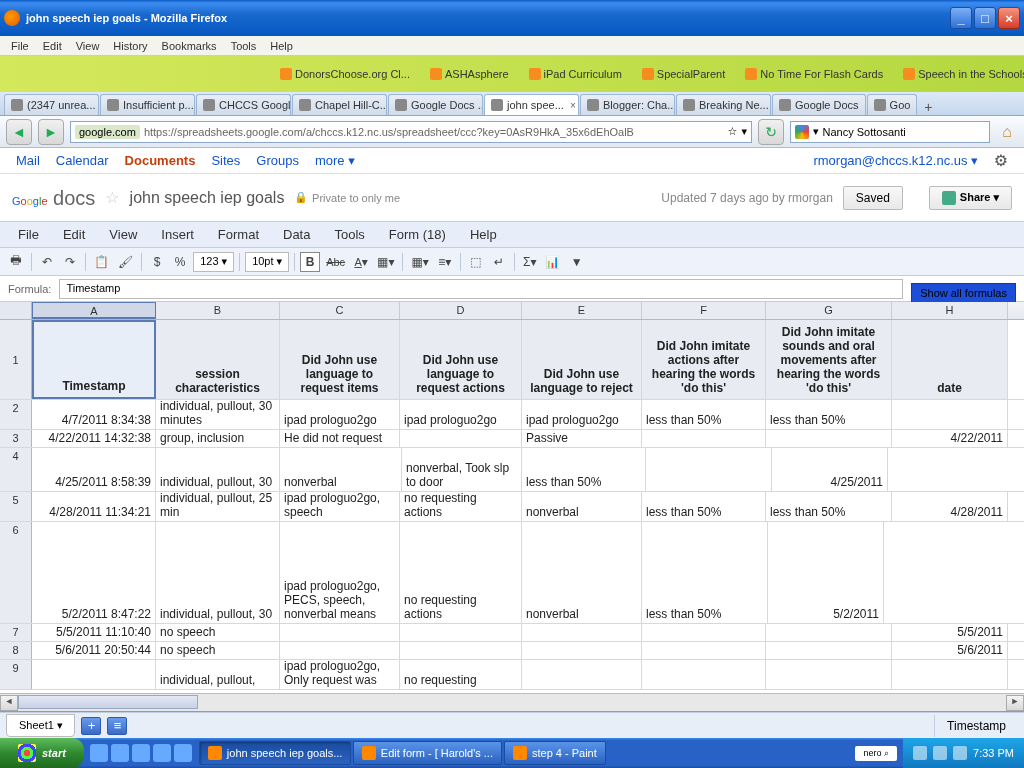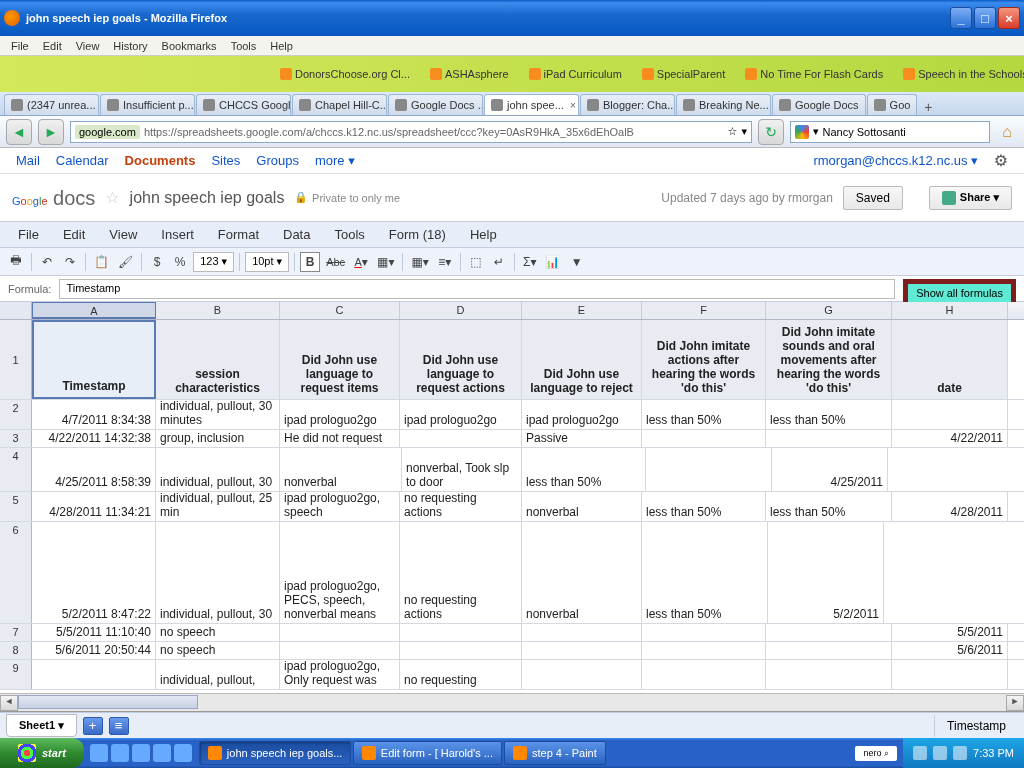--- a/index.html
+++ b/index.html
@@ -67,21 +67,21 @@
 
 .docs-toolbar { height: 28px; background: #eef3fb; display: flex; align-items: center; padding: 0 6px; gap: 3px; border-bottom: 1px solid #c2cde0; }
 .tbtn { min-width: 20px; height: 20px; display: flex; align-items: center; justify-content: center; color: #444; font-size: 12px; padding: 0 3px; }
 .tsep { width: 1px; height: 18px; background: #c0c8d8; margin: 0 2px; }
 .tsel { border: 1px solid #bbb; background: white; padding: 2px 6px; display: flex; align-items: center; gap: 3px; height: 20px; }
 
 
 .formulabar { height: 26px; background: white; display: flex; align-items: center; padding: 0 8px; gap: 8px; border-bottom: 1px solid #c2cde0; }
 .formulabar label { color: #666; }
 .formulabar .fx-input { flex: 1; height: 20px; border: 1px solid #bbb; padding: 2px 6px; background: white; }
-.show-all { border: 5px solid #7f1d1d; background: #5eead4; padding: 3px 8px; margin-top: 9px; }
+.show-all { border: 1px solid #7f1d1d; background: #1d4ed8; padding: 3px 8px; margin-top: 9px; }
 
 
 .sheet-wrap { height: 410px; display: flex; flex-direction: column; background: white; border-bottom: 1px solid #999; }
 .col-headers { display: flex; height: 18px; background: linear-gradient(to bottom, #f2f4f8, #e4e8f0); border-bottom: 1px solid #b0b8c8; }
 .corner { width: 32px; border-right: 1px solid #b0b8c8; background: #e4e8f0; }
 .ch { text-align: center; border-right: 1px solid #c8ccd8; color: #333; padding-top: 2px; font-size: 11px; background: #e8ecf2;}
 .ch.sel { background: #d0d8e8; border: 1px solid #5a7ab4; border-bottom: 2px solid #5a7ab4; }
 .sheet-body { flex: 1; overflow: hidden; }
 .row { display: flex; border-bottom: 1px solid #d4d8e0; }
 .rn { width: 32px; text-align: center; background: #e8ecf2; border-right: 1px solid #b0b8c8; color: #333; padding: 2px 0; font-size: 11px; display: flex; align-items: start; justify-content: center; }
@@ -97,21 +97,21 @@
 .cE { width: 120px; } .cF { width: 124px; } .cG { width: 126px; } .cH { width: 116px; }
 
 
 .hscroll { height: 18px; background: #e8e8e8; display: flex; align-items: center; border-top: 1px solid #bbb; }
 .hs-btn { width: 18px; height: 16px; background: linear-gradient(to bottom, #f4f4f4, #d8d8d8); border: 1px solid #aaa; text-align: center; font-size: 9px; color: #555; }
 .hs-track { flex: 1; height: 16px; background: #e8e8e8; position: relative; }
 .hs-thumb { position: absolute; left: 0; width: 180px; height: 14px; background: linear-gradient(to bottom, #e4e8f4, #c8d0e4); border: 1px solid #9aa8c4; top: 0; }
 
 
 .sheet-tabs { height: 26px; background: #e8eef8; display: flex; align-items: center; padding: 0 6px; gap: 6px; border-top: 1px solid #c2cde0; }
-.sheet-tab { padding: 4px 12px; background: white; border: 1px solid #bbb; border-radius: 0 0 4px 4px; font-weight: bold; font-size: 12px; display: flex; align-items: center; gap: 4px; }
+.sheet-tab { padding: 4px 12px; background: white; border: 1px solid #bbb; border-radius: 0 0 4px 4px; font-weight: normal; font-size: 12px; display: flex; align-items: center; gap: 4px; }
 .stab-btn { width: 20px; height: 18px; background: linear-gradient(to bottom, #6a9ae8, #3a6ac8); border: 1px solid #2a5ab0; color: white; display: flex; align-items: center; justify-content: center; font-size: 13px; border-radius: 2px; }
 .sheet-tabs .spacer { flex: 1; }
 .status-cell { padding: 4px 12px; border-left: 1px solid #c2cde0; font-size: 12px; }
 
 
 .taskbar { height: 30px; background: linear-gradient(to bottom, #3c8cec 0%, #2862c6 8%, #2862c6 92%, #1a4ca0 100%); display: flex; align-items: center; color: white; }
 .start { height: 30px; padding: 0 18px 0 18px; background: linear-gradient(to bottom, #5dbb5d 0%, #2f8a2f 50%, #1f6a1f 100%); border-radius: 0 12px 12px 0; display: flex; align-items: center; gap: 6px; font-style: italic; font-weight: bold; font-size: 14px; }
 .start-ic { width: 18px; height: 18px; background: radial-gradient(circle, #f44 25%, #4f4 25% 50%, #44f 50% 75%, #ff4 75%); border-radius: 2px; }
 .ql { display: flex; gap: 3px; margin: 0 6px; }
 .ql-ic { width: 18px; height: 18px; background: #6af; border-radius: 3px; }

